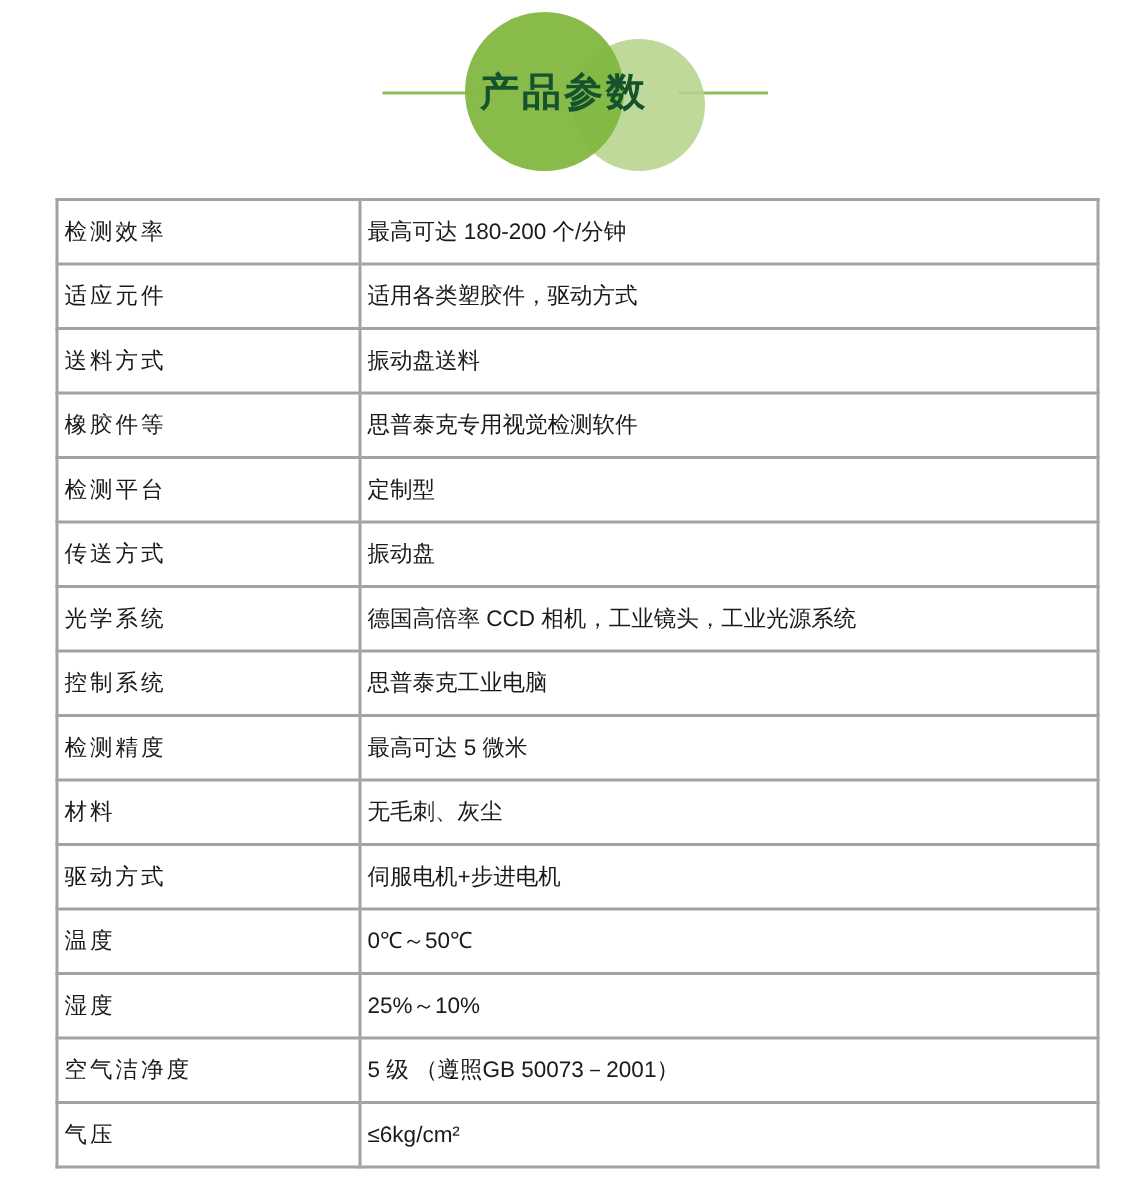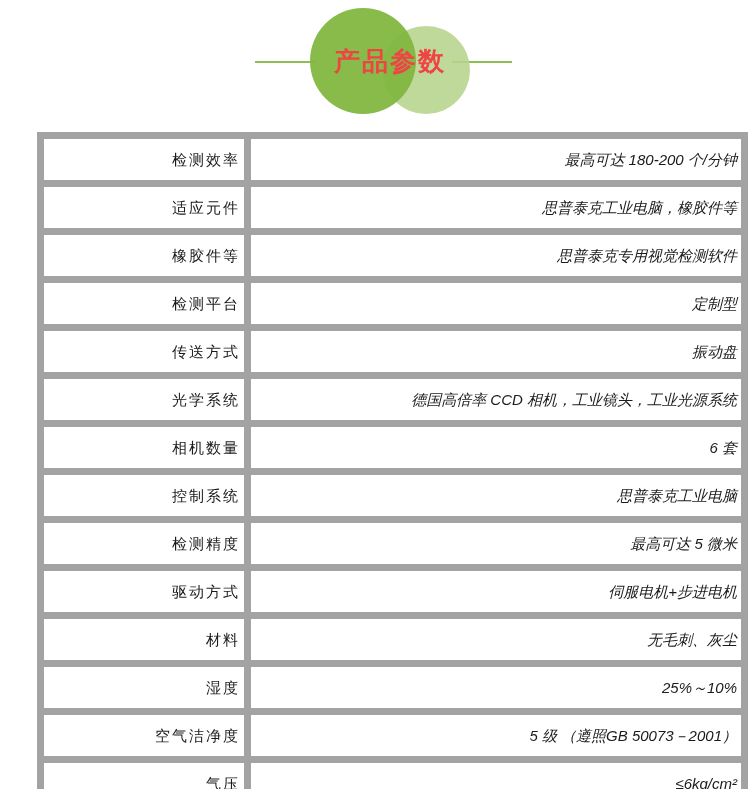--- a/index.html
+++ b/index.html
@@ -43,30 +43,30 @@
   .circle-b {
     width: 88px;
     height: 88px;
     left: 382px;
     top: 26px;
     background: #b6d48d;
     opacity: 0.88;
   }
   .title-text {
     position: absolute;
-    left: 310px;
+    left: 296px;
     top: 8px;
     width: 160px;
     height: 106px;
     display: flex;
     align-items: center;
     justify-content: center;
     font-size: 26px;
     font-weight: bold;
-    color: #ef4444;
+    color: #14532d;
     letter-spacing: 2px;
     white-space: nowrap;
   }
   .rule {
     position: absolute;
     top: 61px;
     height: 2px;
     background: #8ebf52;
   }
   .rule-left { left: 255px; width: 60px; }
@@ -77,35 +77,34 @@
     padding: 10px 37px 0 37px;
     box-sizing: border-box;
     width: 750px;
   }
   table.spec {
     border-collapse: collapse;
     width: 676px;
     table-layout: fixed;
   }
   table.spec td {
-    border: 7px solid #a3a3a3;
+    border: 2px solid #a3a3a3;
     height: 41px;
     font-size: 15px;
-    text-align: right;
+    text-align: left;
     vertical-align: middle;
     padding: 0 4px;
     line-height: 1.2;
   }
   td.label {
     width: 192px;
     letter-spacing: 2px;
   }
   td.value {
     width: 482px;
-    font-style: italic;
   }
 </style>
 </head>
 <body>
 
 <div class="header">
   <div class="header-inner">
     <div class="rule rule-left"></div>
     <div class="rule rule-right"></div>
     <div class="circle circle-b"></div>
@@ -116,57 +115,61 @@
 
 <div class="table-wrap">
   <table class="spec">
     <tbody>
         <tr>
           <td class="label">检测效率</td>
           <td class="value">最高可达 180-200 个/分钟</td>
         </tr>
         <tr>
           <td class="label">适应元件</td>
-          <td class="value">思普泰克工业电脑，橡胶件等</td>
+          <td class="value">适用各类塑胶件，驱动方式</td>
+        </tr>
+        <tr>
+          <td class="label">送料方式</td>
+          <td class="value">振动盘送料</td>
         </tr>
         <tr>
           <td class="label">橡胶件等</td>
           <td class="value">思普泰克专用视觉检测软件</td>
         </tr>
         <tr>
           <td class="label">检测平台</td>
           <td class="value">定制型</td>
         </tr>
         <tr>
           <td class="label">传送方式</td>
           <td class="value">振动盘</td>
         </tr>
         <tr>
           <td class="label">光学系统</td>
           <td class="value">德国高倍率 CCD 相机，工业镜头，工业光源系统</td>
         </tr>
         <tr>
-          <td class="label">相机数量</td>
-          <td class="value">6 套</td>
-        </tr>
-        <tr>
           <td class="label">控制系统</td>
           <td class="value">思普泰克工业电脑</td>
         </tr>
         <tr>
           <td class="label">检测精度</td>
           <td class="value">最高可达 5 微米</td>
         </tr>
         <tr>
+          <td class="label">材料</td>
+          <td class="value">无毛刺、灰尘</td>
+        </tr>
+        <tr>
           <td class="label">驱动方式</td>
           <td class="value">伺服电机+步进电机</td>
         </tr>
         <tr>
-          <td class="label">材料</td>
-          <td class="value">无毛刺、灰尘</td>
+          <td class="label">温度</td>
+          <td class="value">0℃～50℃</td>
         </tr>
         <tr>
           <td class="label">湿度</td>
           <td class="value">25%～10%</td>
         </tr>
         <tr>
           <td class="label">空气洁净度</td>
           <td class="value">5 级 （遵照GB 50073－2001）</td>
         </tr>
         <tr>

